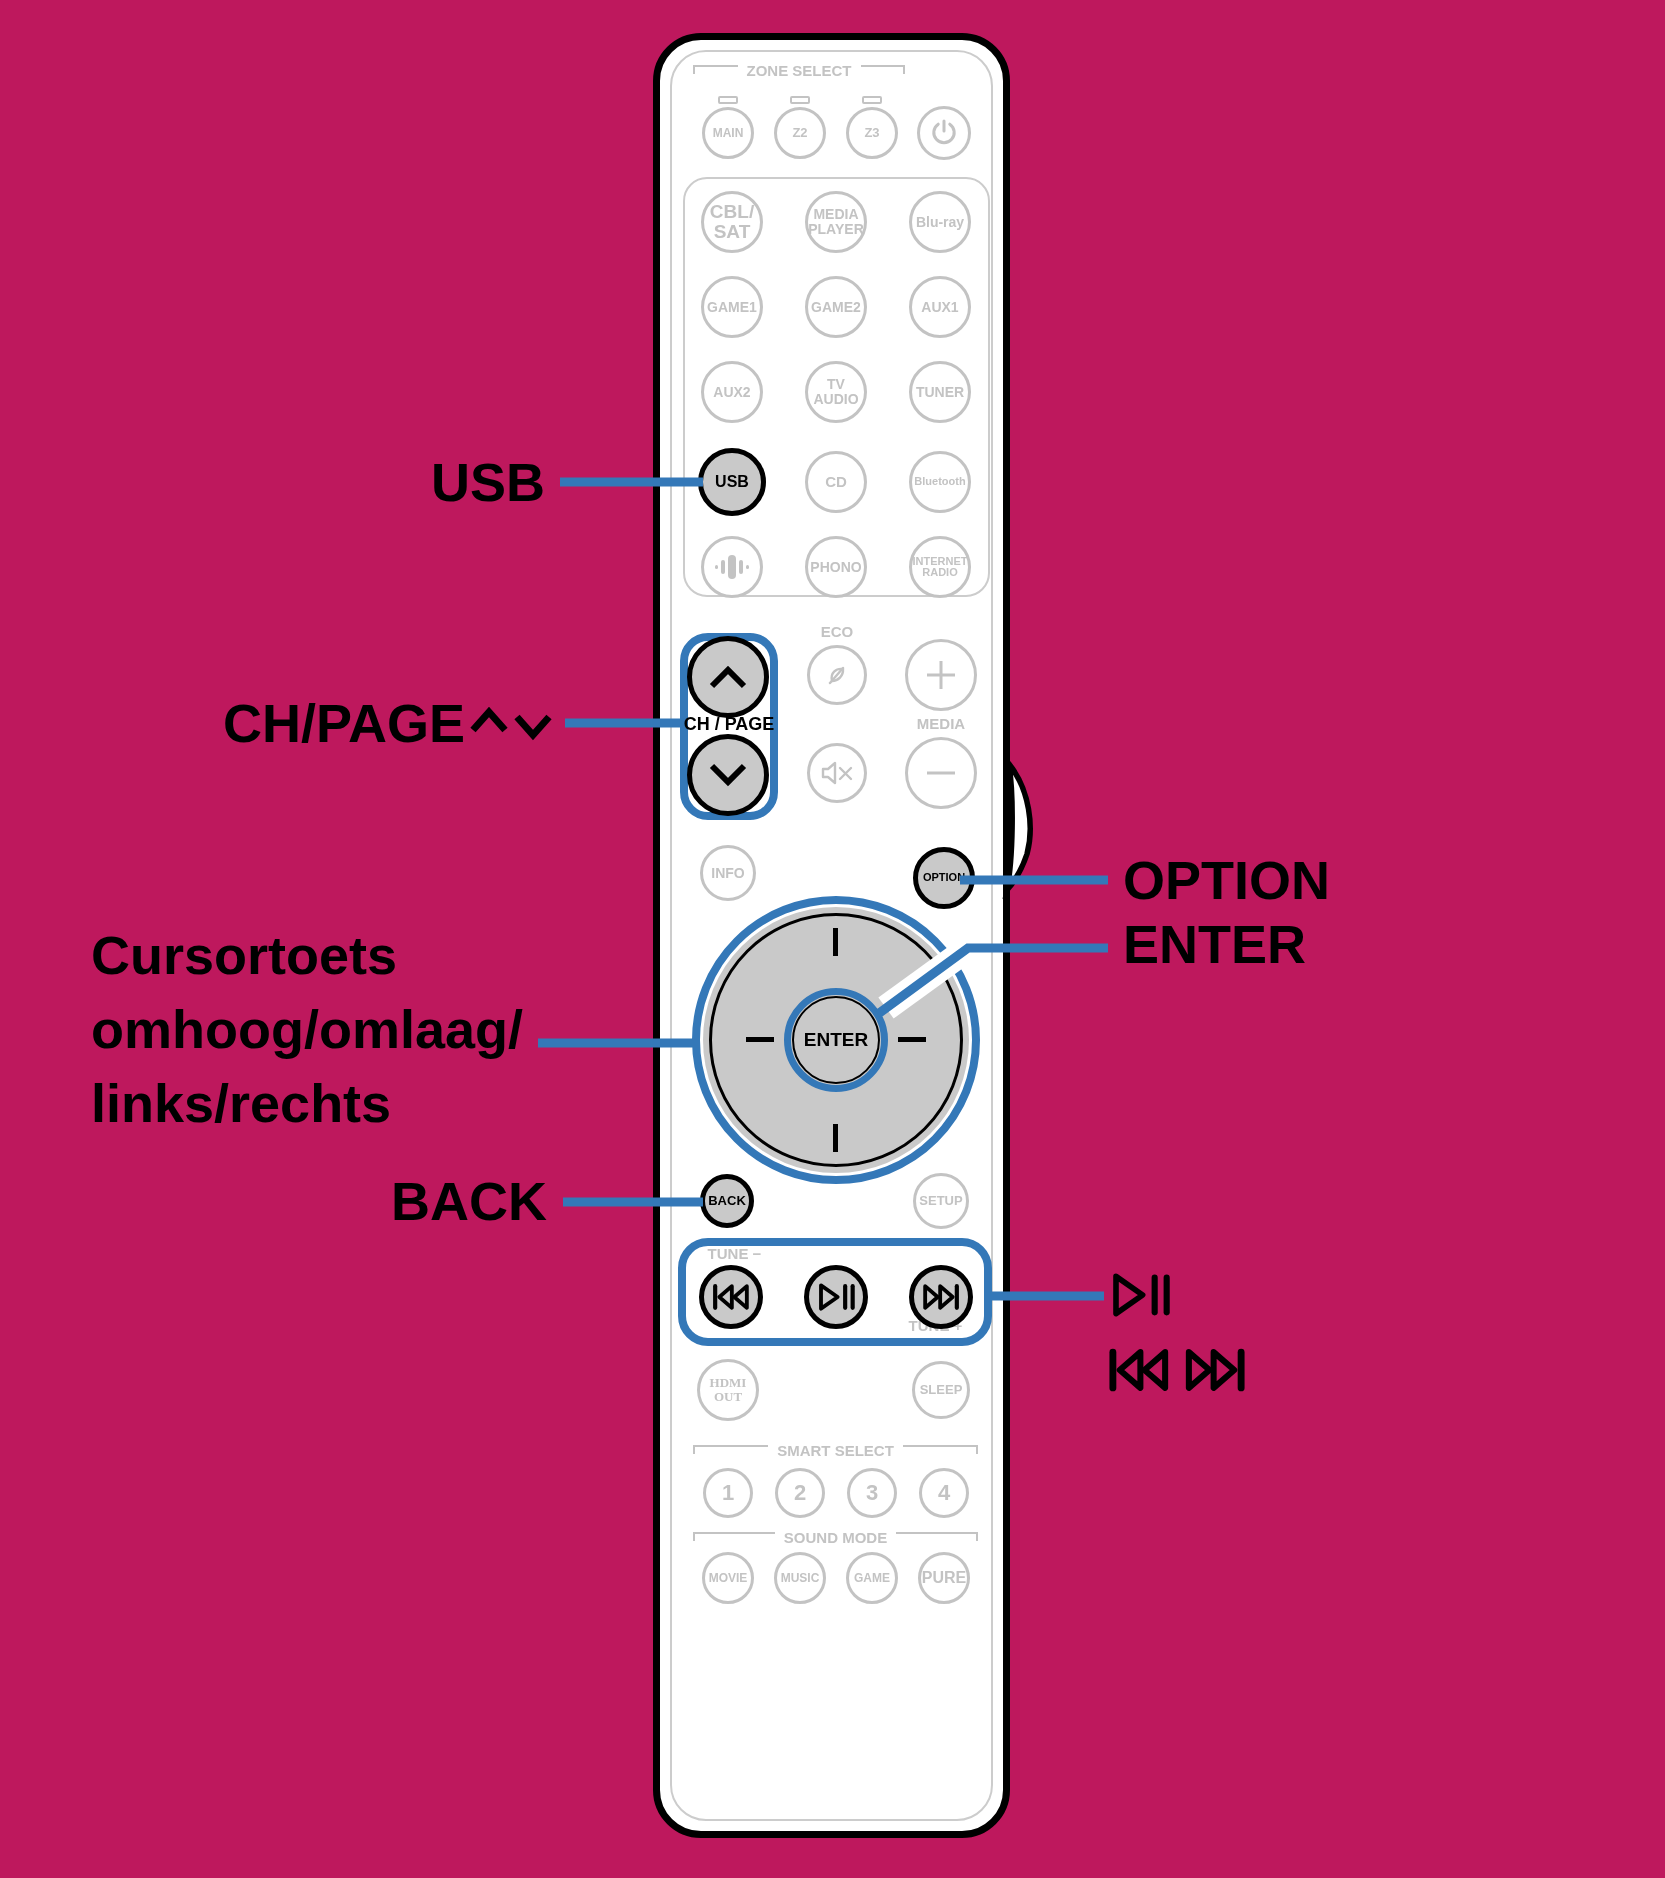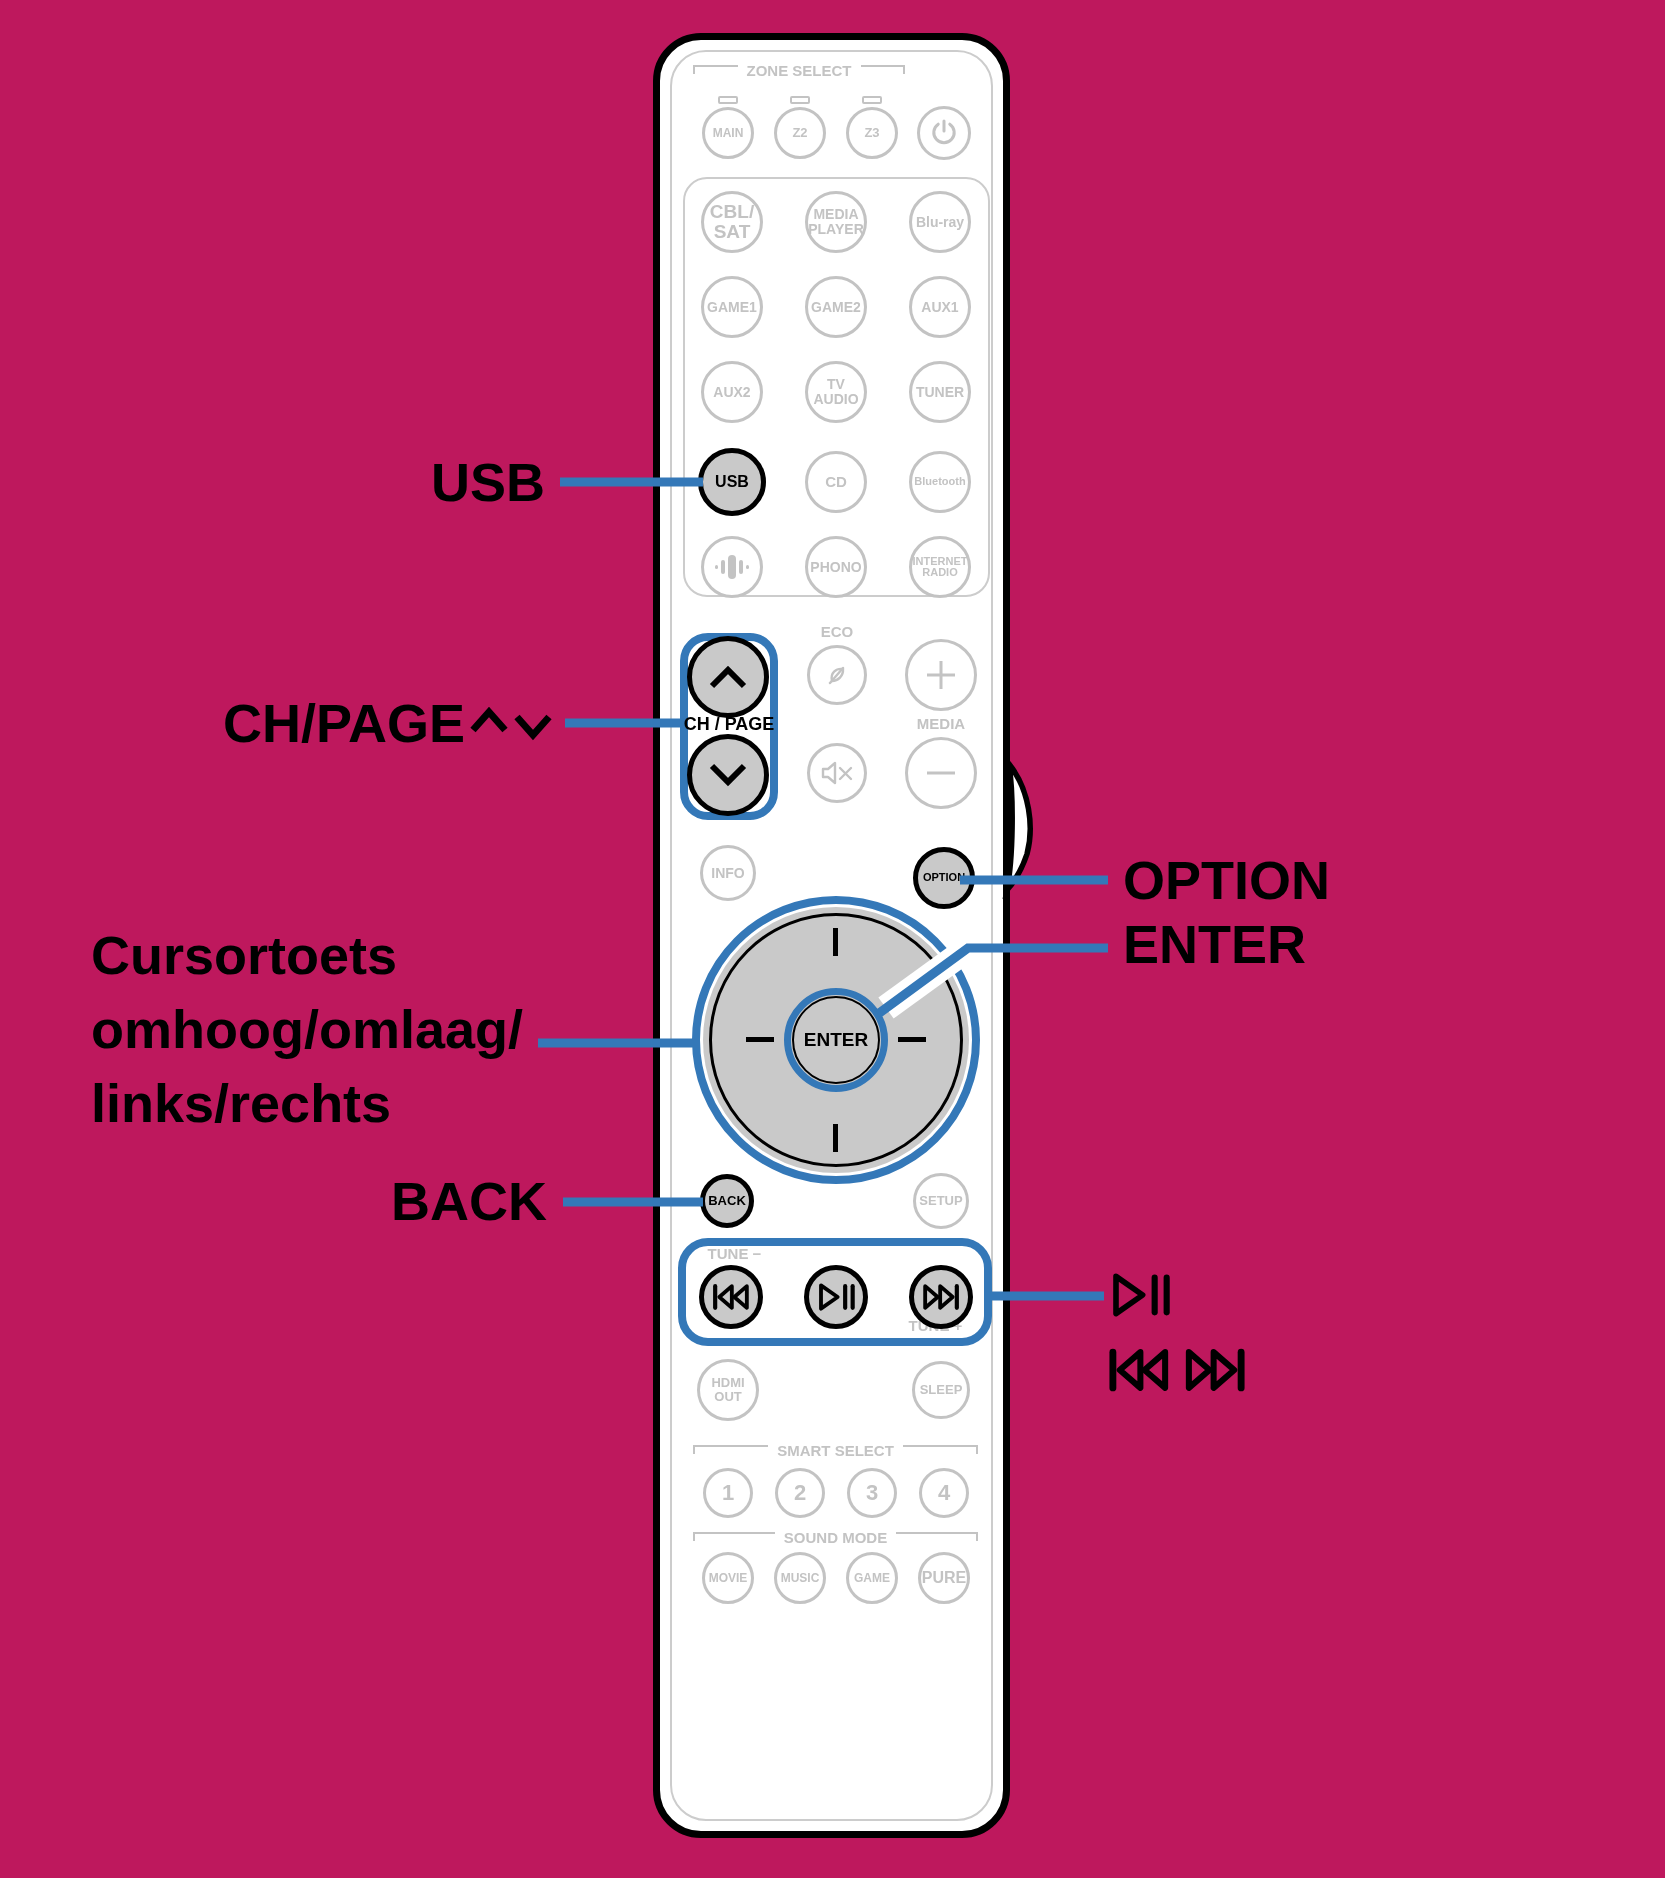--- a/index.html
+++ b/index.html
@@ -199,21 +199,21 @@
     </svg>
   </div>
   <div class="btn act" style="left:909px;top:1265px;width:64px;height:64px;border-width:5px;">
     <svg width="40" height="30" viewBox="0 0 48 36">
       <line x1="43" y1="5" x2="43" y2="31" stroke="#000" stroke-width="5" stroke-linecap="round"></line>
       <polygon points="23,5 38,18 23,31" fill="none" stroke="#000" stroke-width="4.6" stroke-linejoin="round"></polygon>
       <polygon points="5,5 20,18 5,31" fill="none" stroke="#000" stroke-width="4.6" stroke-linejoin="round"></polygon>
     </svg>
   </div>
 
-  <div class="btn ina pre" style="left:697px;top:1359px;width:62px;height:62px;font-size:13px;">HDMI
+  <div class="btn ina pre" style="left:697px;top:1359px;width:62px;height:62px;font-size:13px;font-family:Liberation Serif, serif;">HDMI
 OUT</div>
   <div class="btn ina" style="left:912px;top:1361px;width:58px;height:58px;font-size:13px;">SLEEP</div>
 
   <div class="brackethdr" style="left:693px;top:1442px;width:285px;">
     <div class="bline l"></div>
     <div class="txt">SMART SELECT</div>
     <div class="bline r"></div>
   </div>
   <div class="btn ina" style="left:703px;top:1468px;width:50px;height:50px;font-size:22px;">1</div>
   <div class="btn ina" style="left:775px;top:1468px;width:50px;height:50px;font-size:22px;">2</div>

